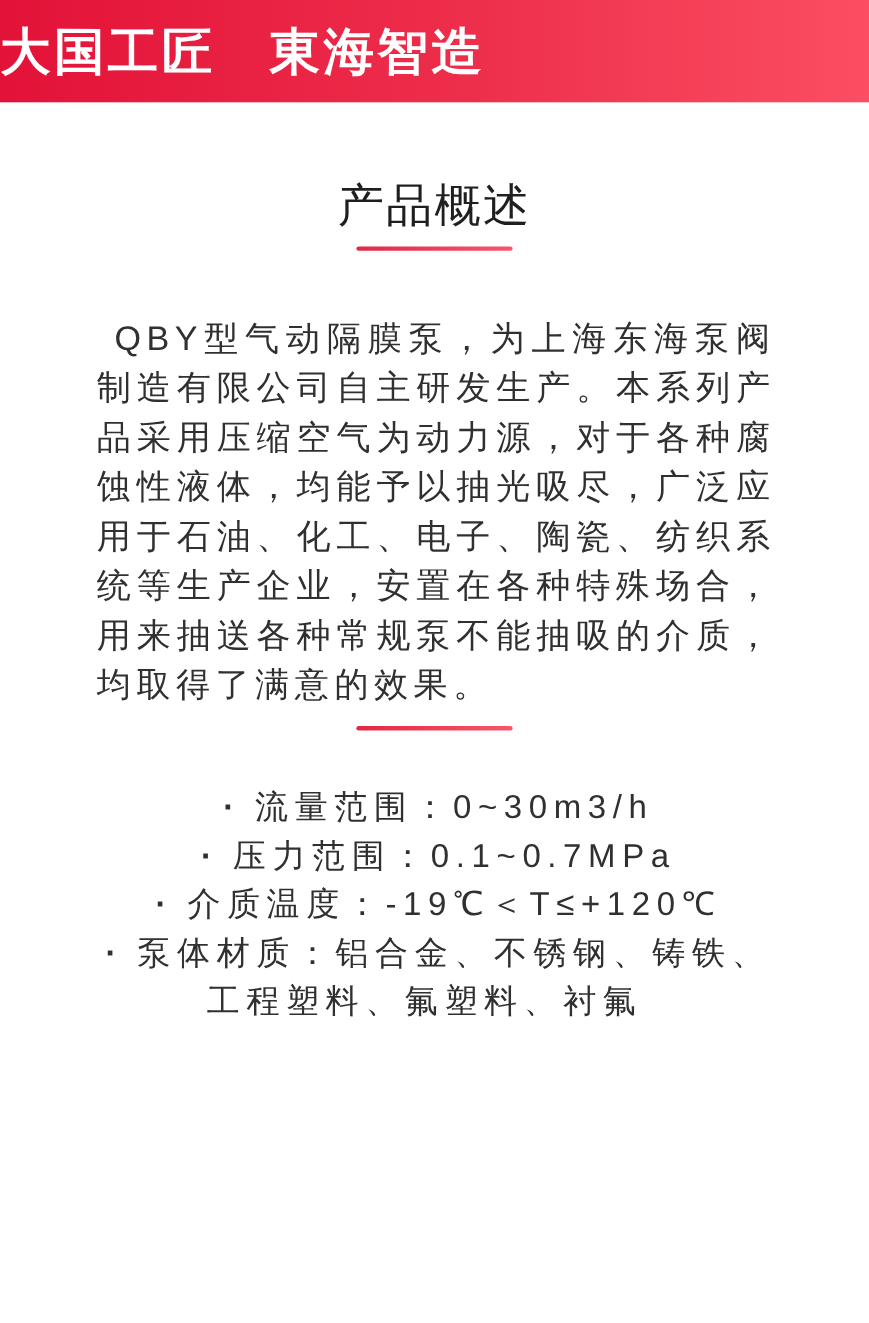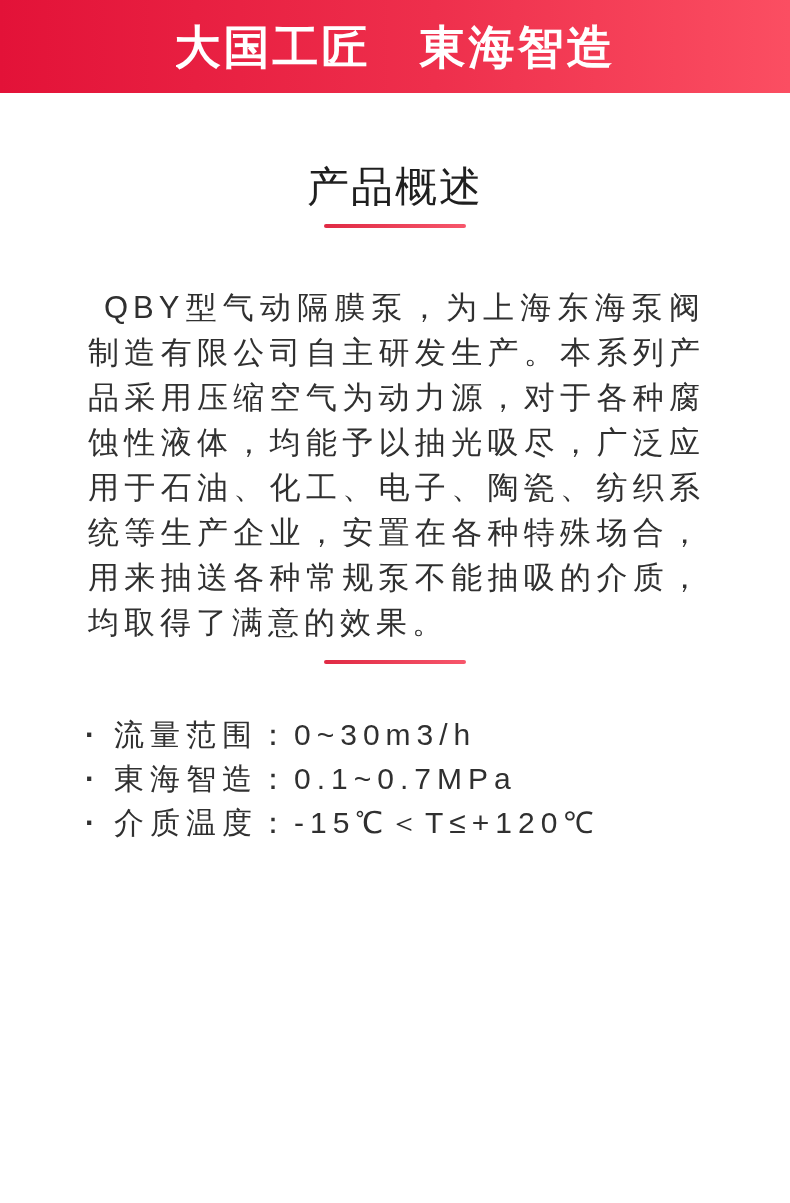--- a/index.html
+++ b/index.html
@@ -13,21 +13,21 @@
     height: 1203px;
     overflow: hidden;
   }
   
   .banner {
     width: 790px;
     height: 93px;
     background: linear-gradient(90deg, #e31238 0%, #ee2f4c 55%, #fb4e62 100%);
     display: flex;
     align-items: center;
-    justify-content: center;
+    justify-content: flex-start;
   }
   .banner-title {
     margin: 0;
     color: #ffffff;
     font-size: 46px;
     font-weight: 700;
     letter-spacing: 3px;
     line-height: 1;
     white-space: nowrap;
   }
@@ -56,20 +56,21 @@
     letter-spacing: 5px;
     color: #303030;
     text-align: justify;
     text-indent: 16px;
   }
   
   .cond-list {
     list-style: none;
     margin: 49px 78px 0 60px;
     padding: 0;
+    text-align: center;
   }
   .cond-item {
     font-size: 30px;
     line-height: 44px;
     letter-spacing: 6px;
     color: #303030;
     text-indent: 25px;
   }
   .bullet {
     display: inline-block;
@@ -94,21 +95,24 @@
   </section>
 
   <section>
     <div class="title-underline"></div>
 
     <ul class="cond-list">
       <li class="cond-item">
         <span class="bullet">·</span><span>流量范围：0~30m3/h</span>
       </li>
       <li class="cond-item">
-        <span class="bullet">·</span><span>東海智造：0.1~0.7MPa</span>
+        <span class="bullet">·</span><span>压力范围：0.1~0.7MPa</span>
       </li>
       <li class="cond-item">
-        <span class="bullet">·</span><span>介质温度：-15℃＜T≤+120℃</span>
+        <span class="bullet">·</span><span>介质温度：-19℃＜T≤+120℃</span>
+      </li>
+      <li class="cond-item">
+        <span class="bullet">·</span><span>泵体材质：铝合金、不锈钢、铸铁、工程塑料、氟塑料、衬氟</span>
       </li>
     </ul>
   </section>
 
 </main>
 
 </body></html>

